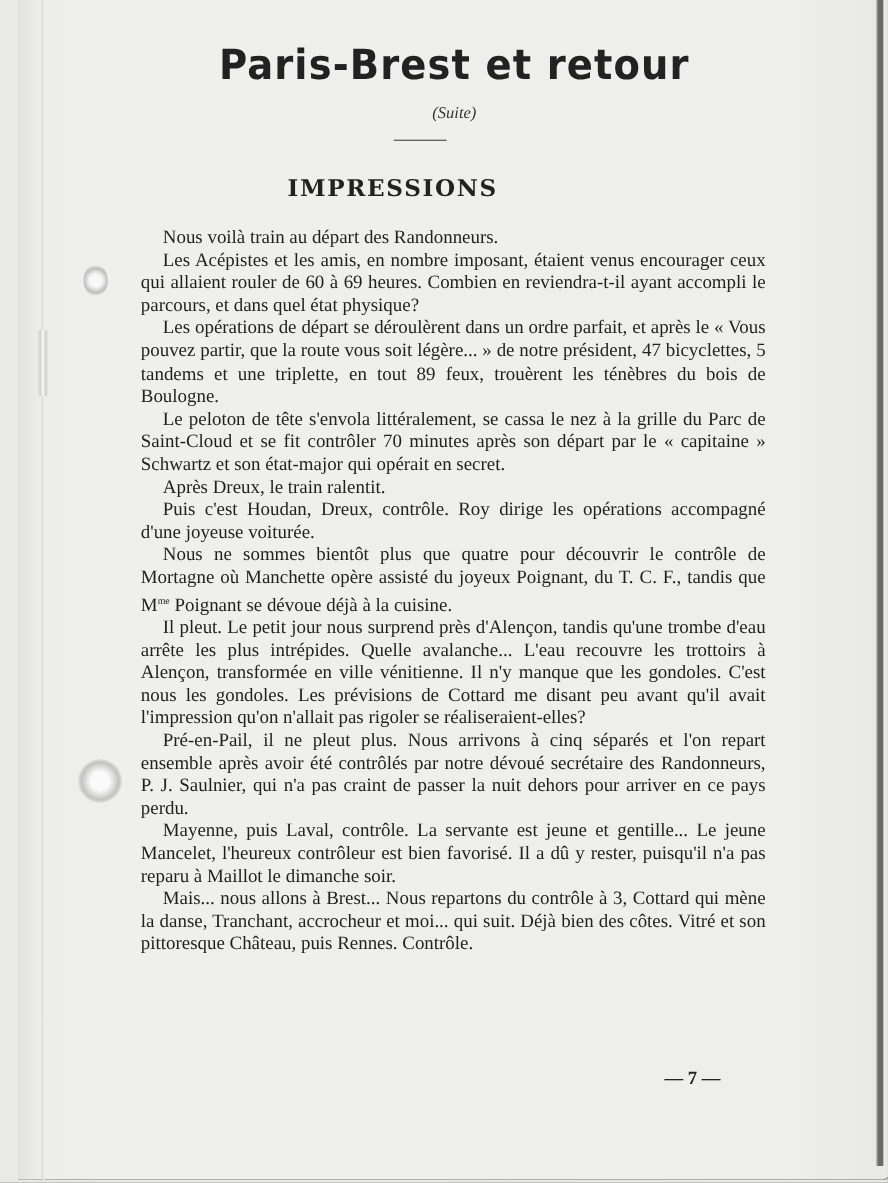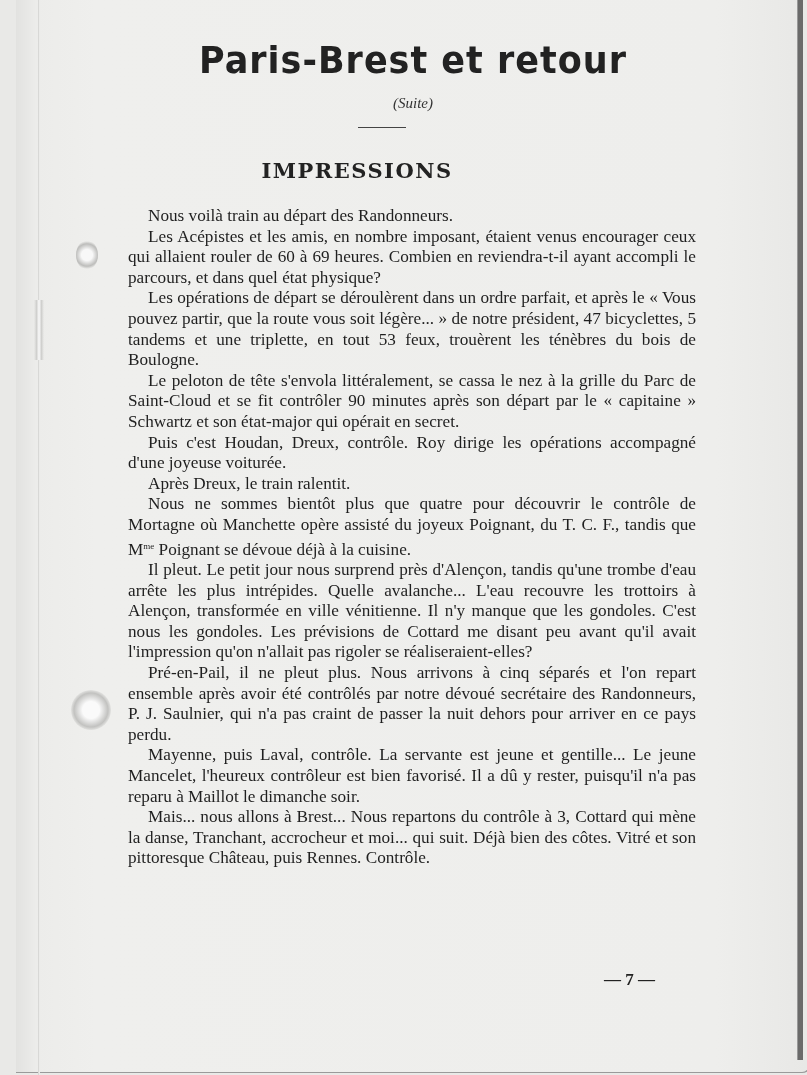--- a/index.html
+++ b/index.html
@@ -70,24 +70,24 @@
   <div class="crease2"></div>
 
   <div class="title">Paris-Brest et retour</div>
   <div class="suite">(Suite)</div>
   <div class="rule"></div>
   <div class="section">IMPRESSIONS</div>
 
   <div class="body">
     <p>Nous voilà train au départ des Randonneurs.</p>
     <p>Les Acépistes et les amis, en nombre imposant, étaient venus encourager ceux qui allaient rouler de 60 à 69 heures. Combien en reviendra-t-il ayant accompli le parcours, et dans quel état physique?</p>
-    <p>Les opérations de départ se déroulèrent dans un ordre parfait, et après le « Vous pouvez partir, que la route vous soit légère... » de notre président, 47 bicyclettes, 5 tandems et une triplette, en tout 53 feux, trouèrent les ténèbres du bois de Boulogne.</p>
-    <p>Le peloton de tête s'envola littéralement, se cassa le nez à la grille du Parc de Saint-Cloud et se fit contrôler 90 minutes après son départ par le « capitaine » Schwartz et son état-major qui opérait en secret.</p>
+    <p>Les opérations de départ se déroulèrent dans un ordre parfait, et après le « Vous pouvez partir, que la route vous soit légère... » de notre président, 47 bicyclettes, 5 tandems et une triplette, en tout 89 feux, trouèrent les ténèbres du bois de Boulogne.</p>
+    <p>Le peloton de tête s'envola littéralement, se cassa le nez à la grille du Parc de Saint-Cloud et se fit contrôler 70 minutes après son départ par le « capitaine » Schwartz et son état-major qui opérait en secret.</p>
+    <p>Après Dreux, le train ralentit.</p>
     <p>Puis c'est Houdan, Dreux, contrôle. Roy dirige les opérations accompagné d'une joyeuse voiturée.</p>
-    <p>Après Dreux, le train ralentit.</p>
     <p><span>Nous ne sommes bientôt plus que quatre pour découvrir le contrôle de Mortagne où Manchette opère assisté du joyeux Poignant, du T. C. F., tandis que M</span><sup>me</sup><span> Poignant se dévoue déjà à la cuisine.</span></p>
     <p>Il pleut. Le petit jour nous surprend près d'Alençon, tandis qu'une trombe d'eau arrête les plus intrépides. Quelle avalanche... L'eau recouvre les trottoirs à Alençon, transformée en ville vénitienne. Il n'y manque que les gondoles. C'est nous les gondoles. Les prévisions de Cottard me disant peu avant qu'il avait l'impression qu'on n'allait pas rigoler se réaliseraient-elles?</p>
     <p>Pré-en-Pail, il ne pleut plus. Nous arrivons à cinq séparés et l'on repart ensemble après avoir été contrôlés par notre dévoué secrétaire des Randonneurs, P. J. Saulnier, qui n'a pas craint de passer la nuit dehors pour arriver en ce pays perdu.</p>
     <p>Mayenne, puis Laval, contrôle. La servante est jeune et gentille... Le jeune Mancelet, l'heureux contrôleur est bien favorisé. Il a dû y rester, puisqu'il n'a pas reparu à Maillot le dimanche soir.</p>
     <p>Mais... nous allons à Brest... Nous repartons du contrôle à 3, Cottard qui mène la danse, Tranchant, accrocheur et moi... qui suit. Déjà bien des côtes. Vitré et son pittoresque Château, puis Rennes. Contrôle.</p>
   </div>
 
   <div class="folio">— 7 —</div>
 </div>
 <div class="edge-right"></div>

